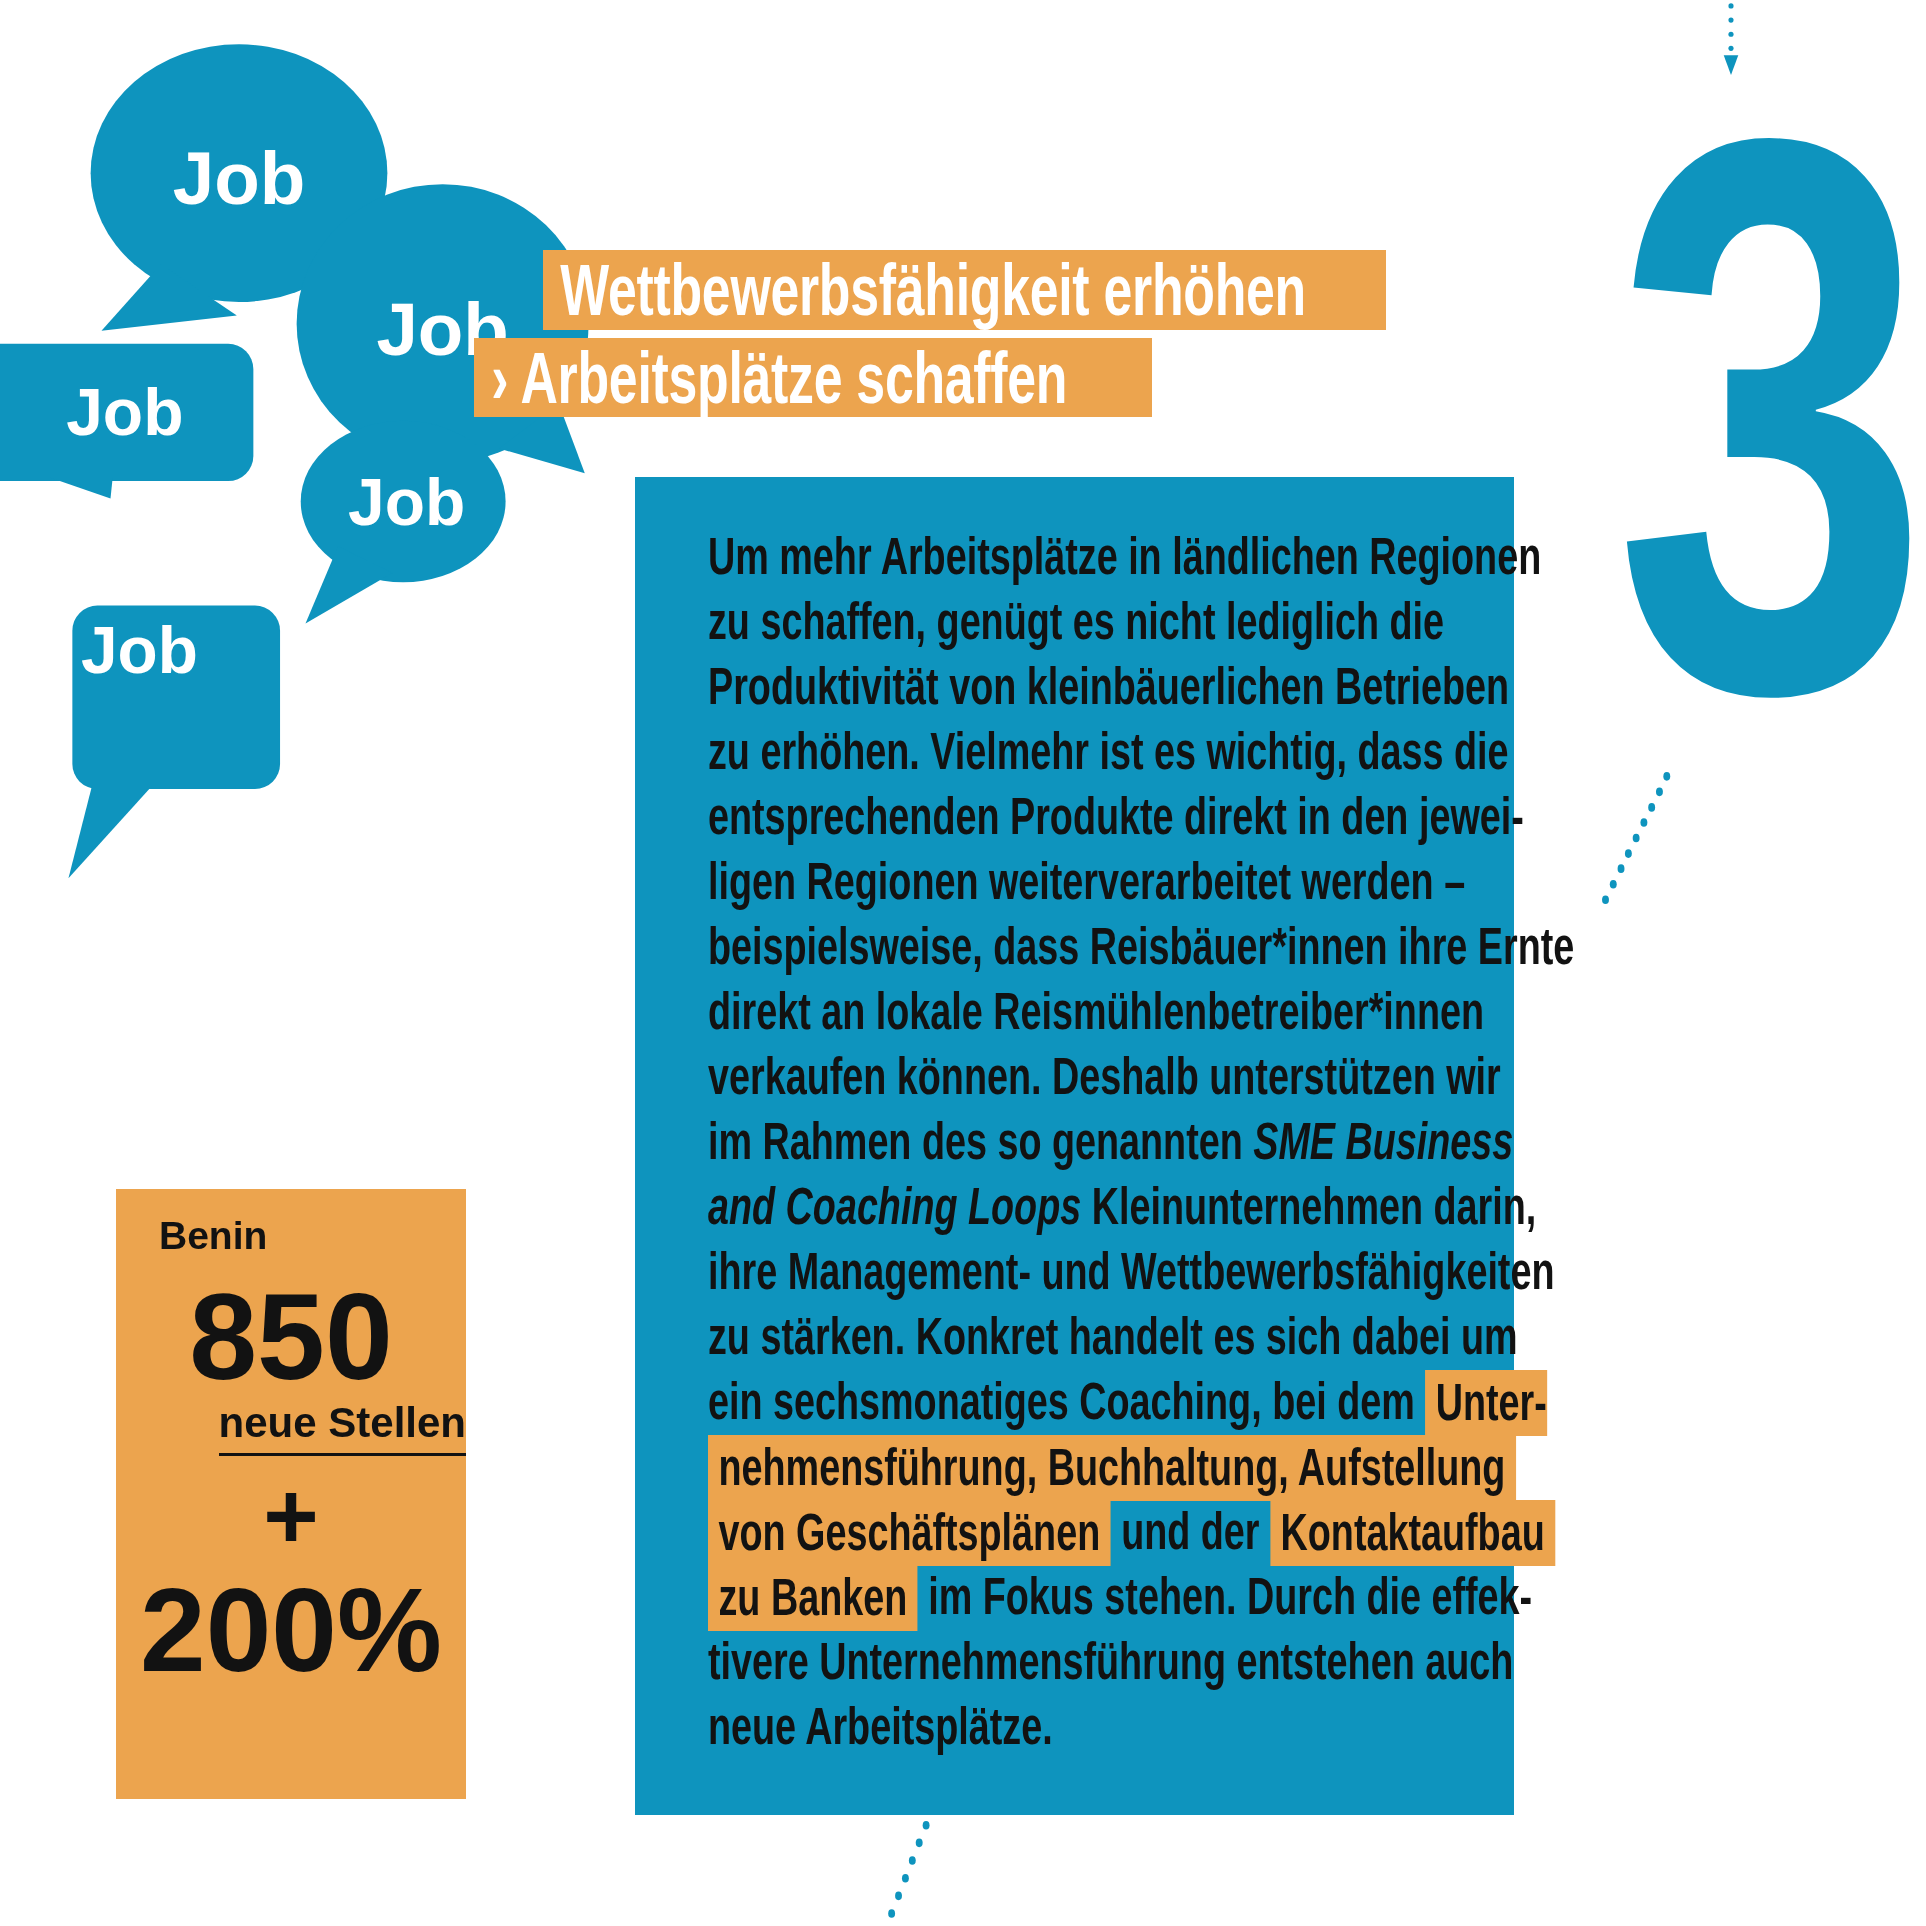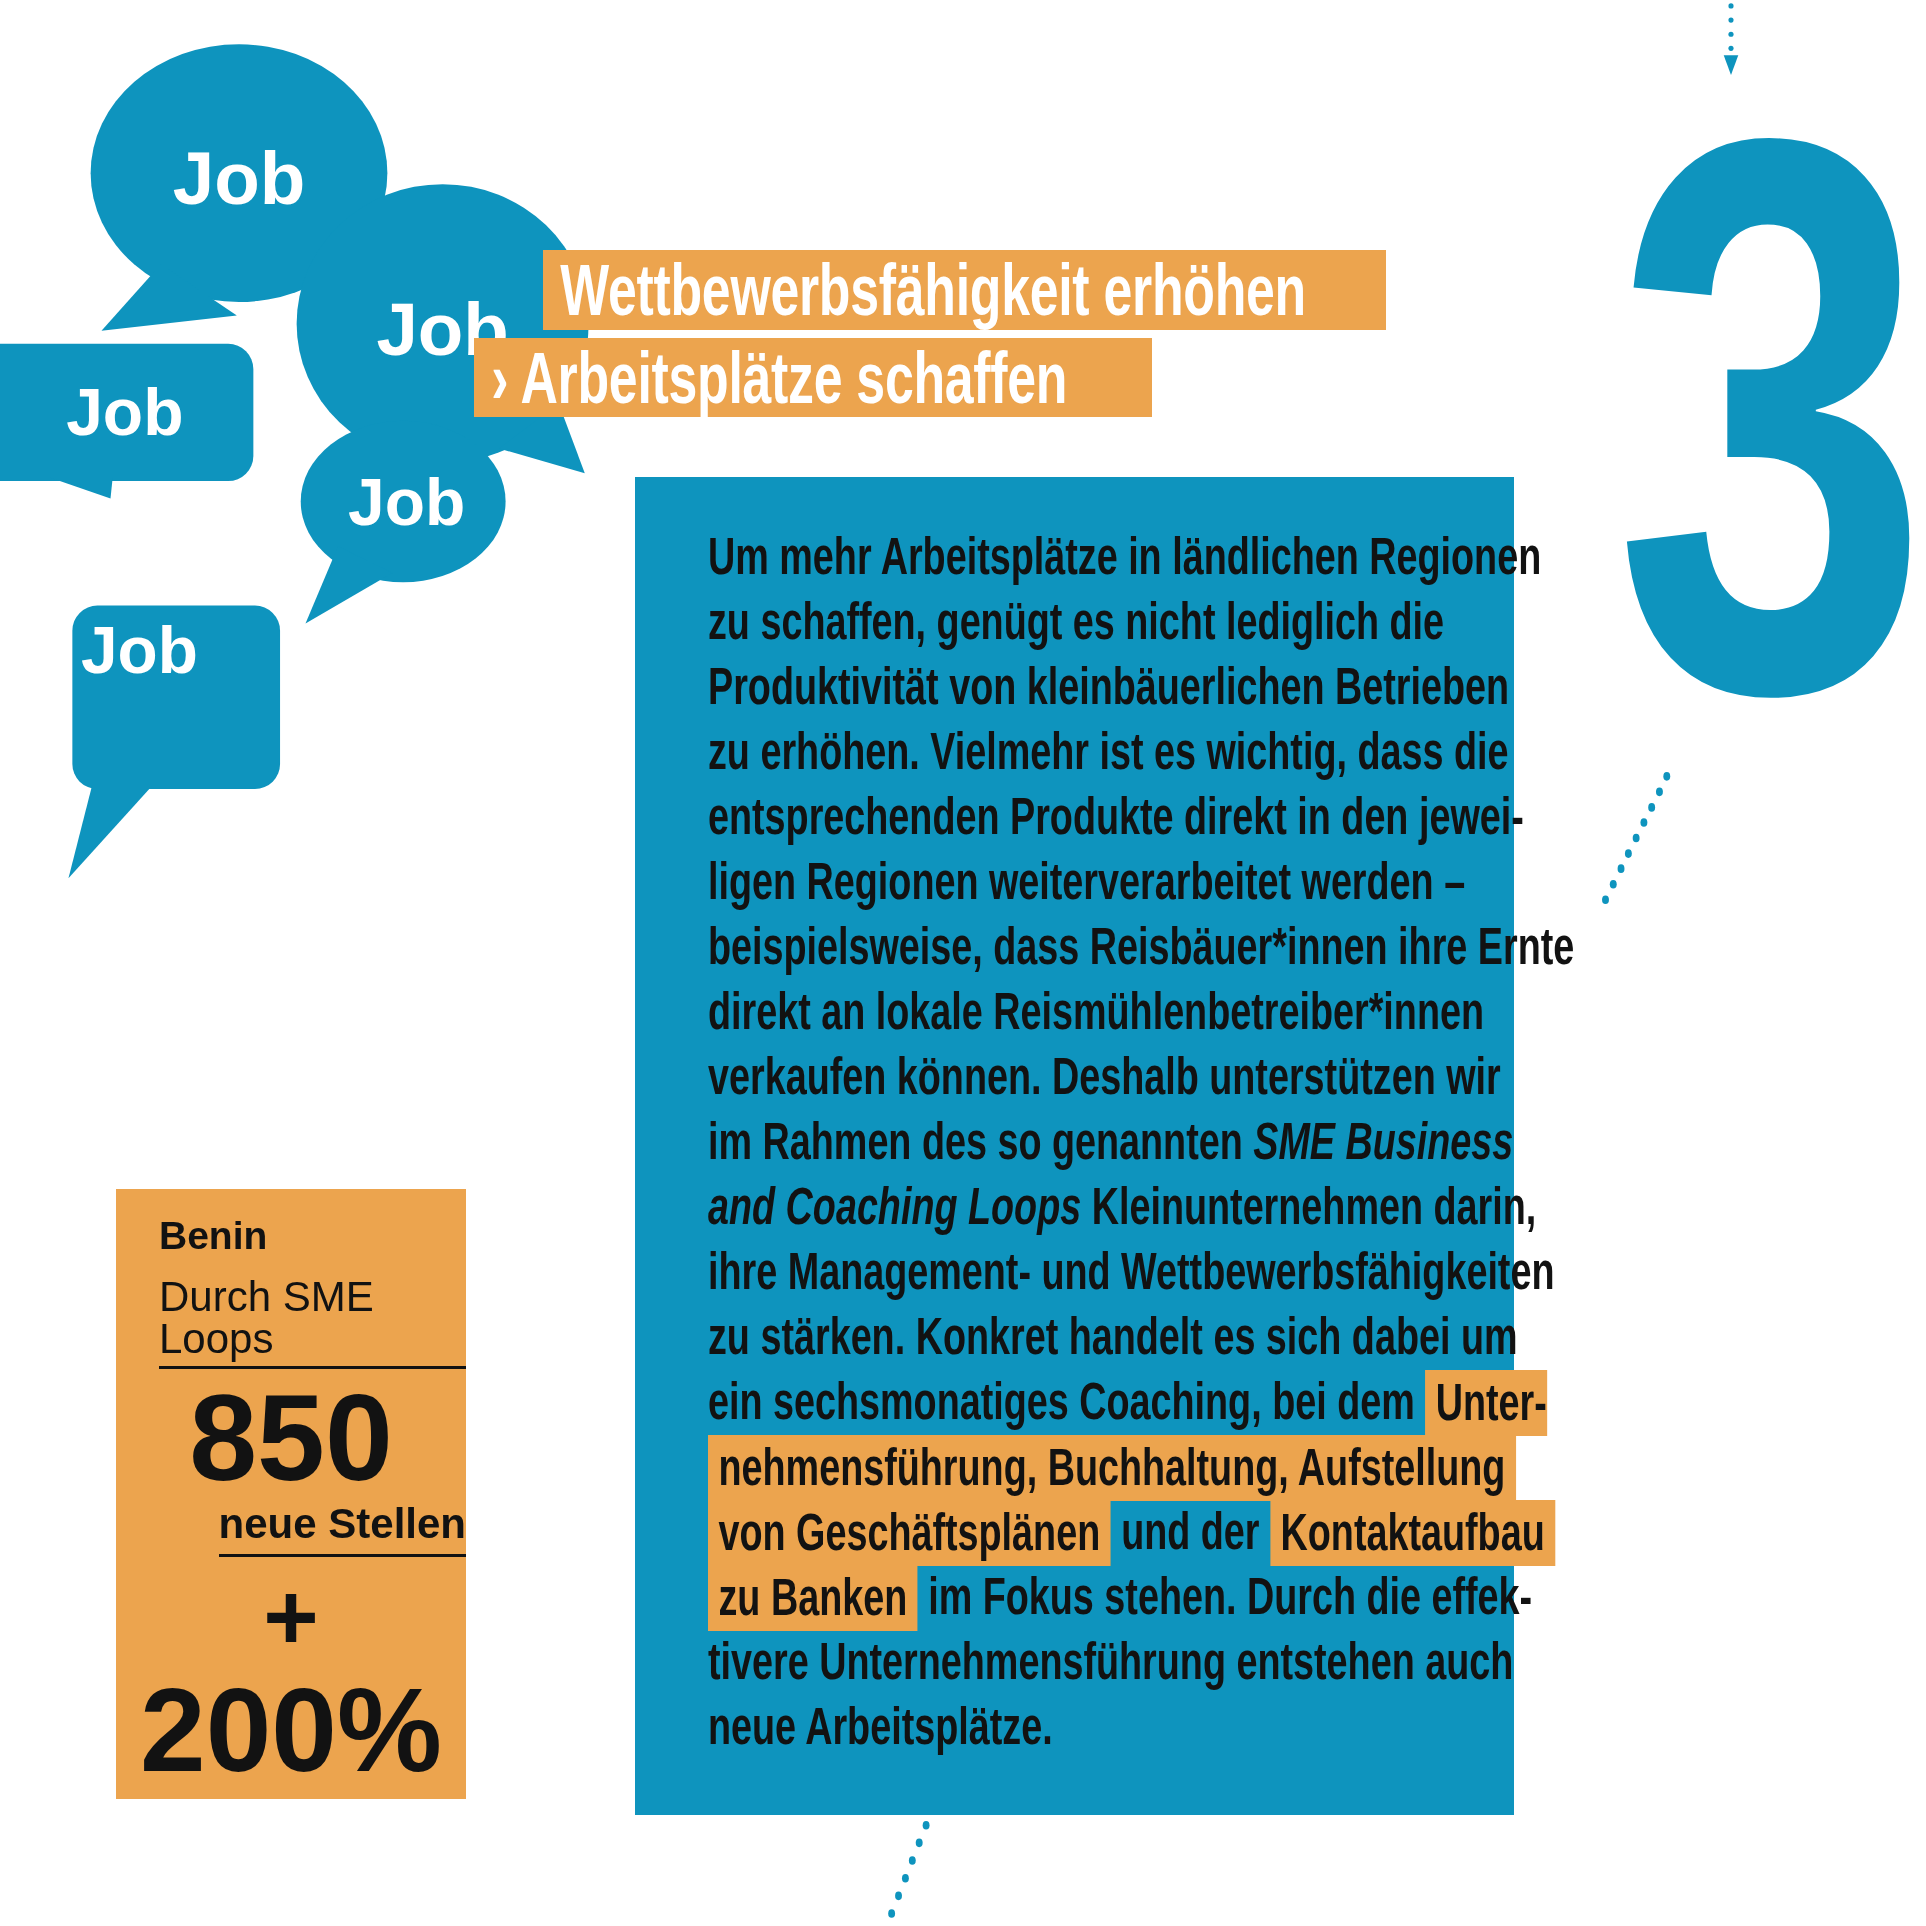--- a/index.html
+++ b/index.html
@@ -167,23 +167,20 @@
       <div class="para-line"><span class="hl "> von Geschäftsplänen </span><span class=""> und der </span><span class="hl "> Kontaktaufbau </span></div>
       <div class="para-line"><span class="hl "> zu Banken </span><span class=""> im Fokus stehen. Durch die effek-</span></div>
       <div class="para-line"><span class="">tivere Unternehmensführung entstehen auch</span></div>
       <div class="para-line"><span class="">neue Arbeitsplätze.</span></div>
     </div>
 </div>
 
 <div id="stats-card">
   <div class="inner">
     <div class="stat-left" id="country-name">Benin</div>
-    <div class="stat-left" id="stats-source">
-      <span class="underlined">Durch SME Loops</span>
-    </div>
     <div id="stat-value-1">850</div>
     <div class="stat-center" id="stat-label-1">
       <span class="underlined">neue Stellen</span>
     </div>
     <div id="plus-sign">+</div>
     <div id="stat-value-2">200%</div>
   </div>
 </div>
 
 <svg class="deco" style="left:1716px;top:0px" width="30" height="80" viewBox="0 0 70 185">

